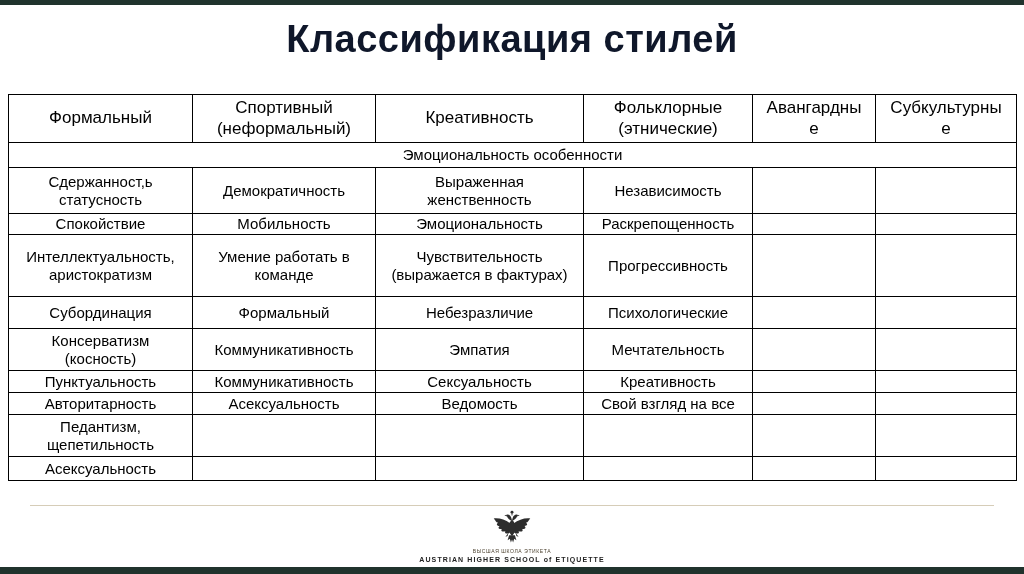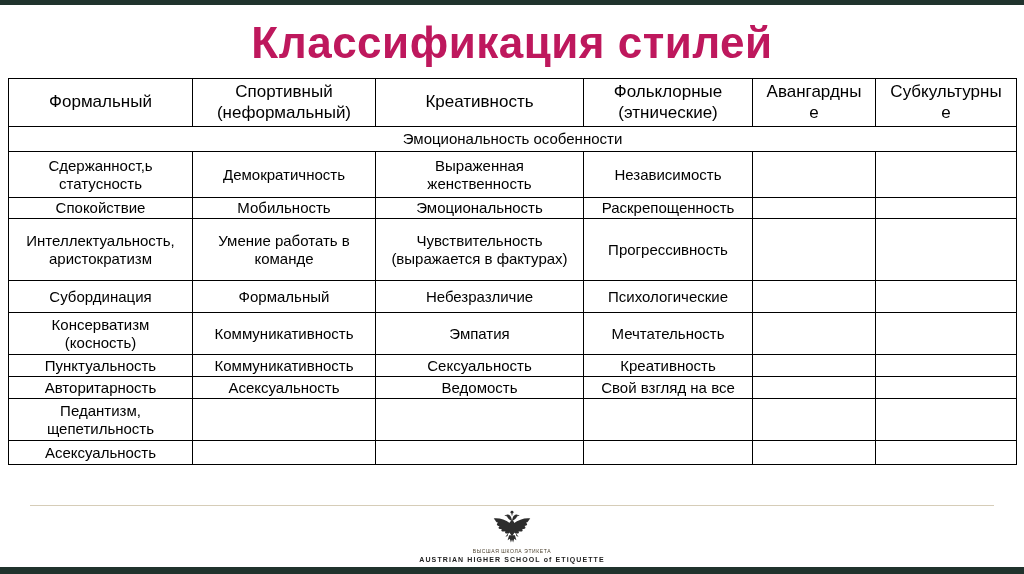--- a/index.html
+++ b/index.html
@@ -11,26 +11,26 @@
     overflow:hidden;
     color:#000;
   }
   .bar { position:absolute; left:0; width:100%; background:#20332d; }
   .bar-top { top:0; height:5px; }
   .bar-bottom { bottom:0; height:7px; }
 
   .slide-title {
     position:absolute; top:18px; left:0; width:100%;
     text-align:center;
-    font-size:44px; font-weight:bold; color:#be185d;
+    font-size:38px; font-weight:bold; color:#0f172a;
     letter-spacing:0.5px;
   }
 
   table.styles-table {
-    position:absolute; top:78px; left:8px; width:1008px;
+    position:absolute; top:94px; left:8px; width:1008px;
     border-collapse:collapse; table-layout:fixed;
   }
   .styles-table th, .styles-table td {
     border:1px solid #000;
     text-align:center; vertical-align:middle;
     line-height:1.18;
     overflow:hidden;
   }
   .styles-table th {
     font-weight:normal;

